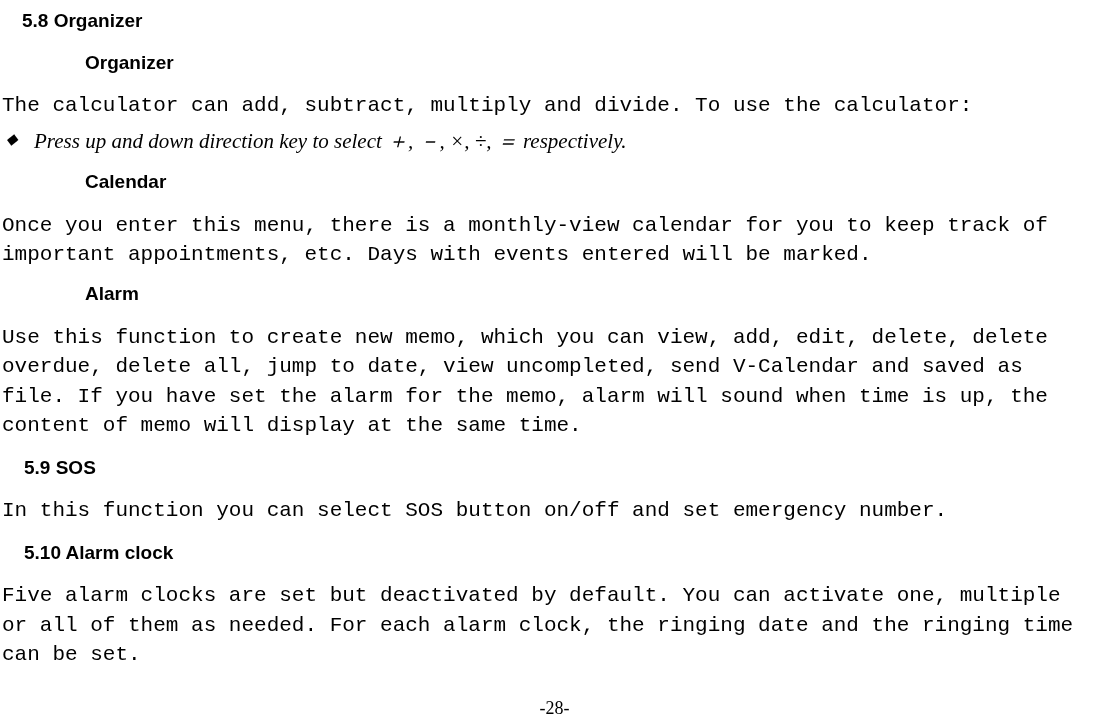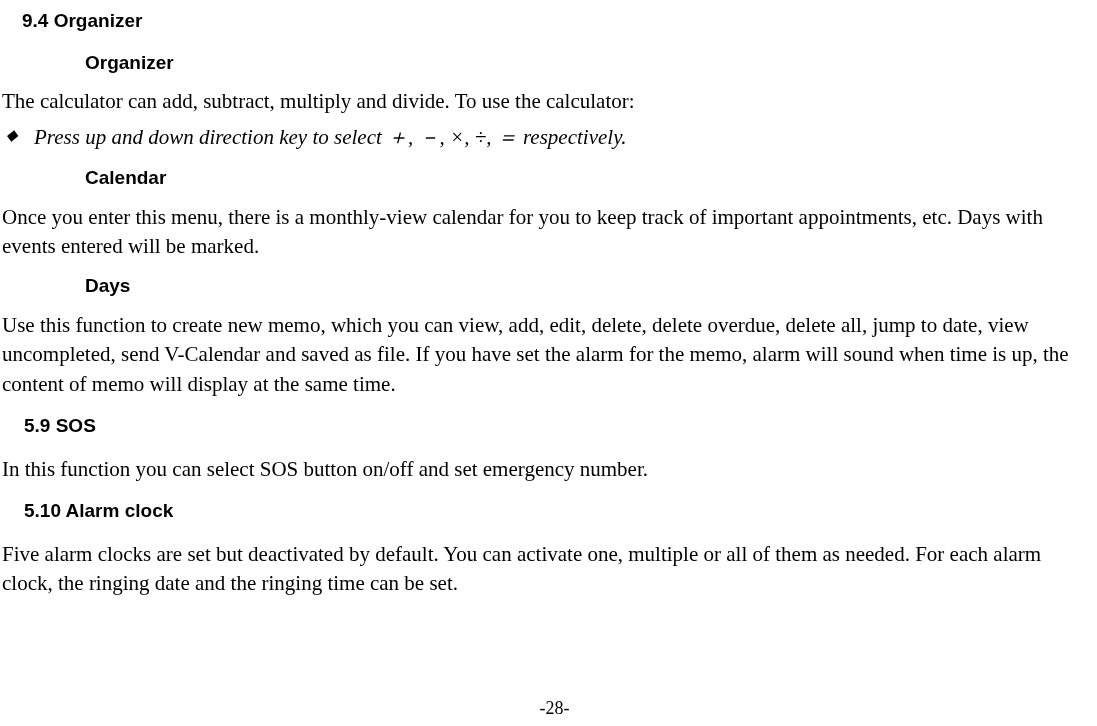--- a/index.html
+++ b/index.html
@@ -26,22 +26,23 @@
       margin-bottom: 16px;
     }
     .h3 {
       font-family: Arial, Helvetica, sans-serif;
       font-weight: bold;
       font-size: 19px;
       margin-left: 85px;
       margin-bottom: 12px;
     }
     .para {
-      margin: 4px 2px 6px 2px;
+      margin: 16px 2px 6px 2px;
       line-height: 1.4;
+      font-family: Liberation Mono, monospace;
     }
     .para-spacer {
       margin-bottom: 12px;
     }
     ul.diamond {
       list-style: none;
       margin: 0 2px 14px 2px;
     }
     ul.diamond li {
       position: relative;
@@ -65,35 +66,35 @@
       font-size: 18px;
     }
     .section-gap {
       margin-top: 14px;
       margin-left: 24px;
     }
   </style>
 </head>
 <body>
 
-<div class="h2">9.4 Organizer</div>
+<div class="h2">5.8 Organizer</div>
 
 <div class="h3">Organizer</div>
 
 <div class="para">The calculator can add, subtract, multiply and divide. To use the calculator:</div>
 
 <ul class="diamond">
   <li>Press up and down direction key to select ＋, －, ×, ÷, ＝ respectively.</li>
 </ul>
 
 <div class="h3">Calendar</div>
 
 <div class="para para-spacer">Once you enter this menu, there is a monthly-view calendar for you to keep track of important appointments, etc. Days with events entered will be marked.</div>
 
-<div class="h3">Days</div>
+<div class="h3">Alarm</div>
 
 <div class="para para-spacer">Use this function to create new memo, which you can view, add, edit, delete, delete overdue, delete all, jump to date, view uncompleted, send V-Calendar and saved as file. If you have set the alarm for the memo, alarm will sound when time is up, the content of memo will display at the same time.</div>
 
 <div class="h2 section-gap">5.9 SOS</div>
 
 <div class="para para-spacer">In this function you can select SOS button on/off and set emergency number.</div>
 
 <div class="h2 section-gap">5.10 Alarm clock</div>
 
 <div class="para">Five alarm clocks are set but deactivated by default. You can activate one, multiple or all of them as needed. For each alarm clock, the ringing date and the ringing time can be set.</div>

